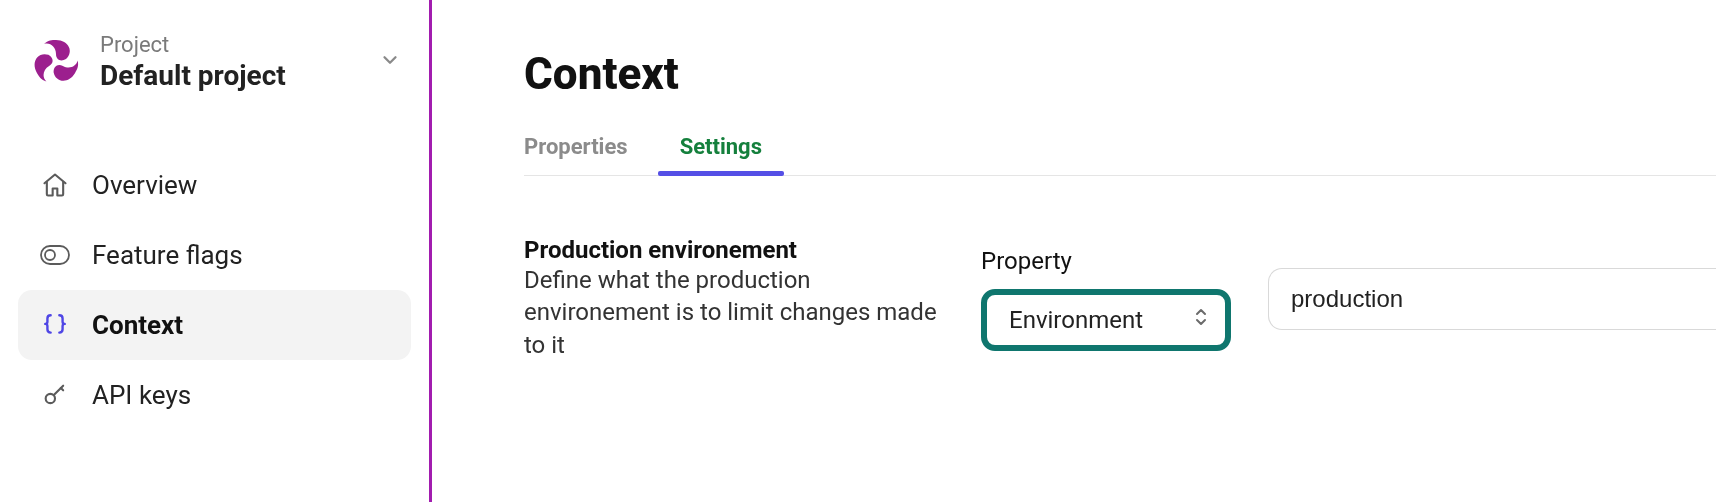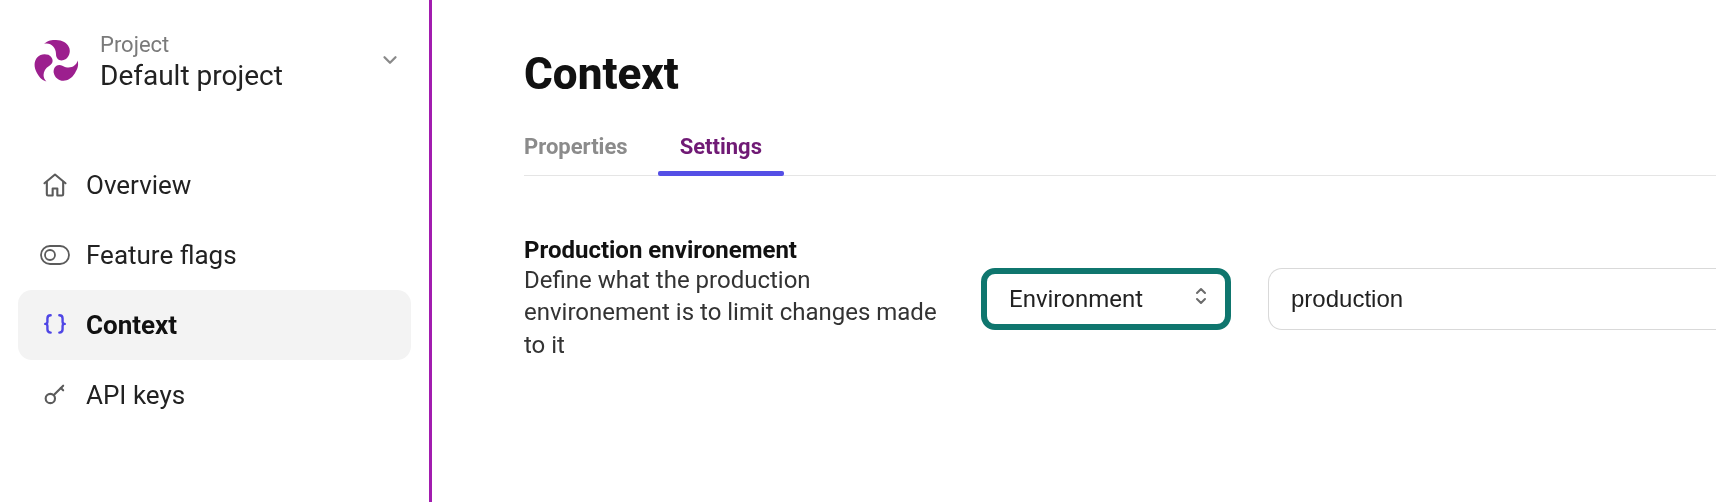--- a/index.html
+++ b/index.html
@@ -32,31 +32,31 @@
       display: flex; align-items: center; justify-content: center;
     }
     .project-picker .labels { flex: 1; }
     .project-picker .eyebrow {
       color: #7a7a7a;
       font-size: 22px;
     }
     .project-picker .name {
       color: #222;
       font-size: 28px;
-      font-weight: 400;
+      font-weight: 700;
       margin-top: 2px;
     }
     .project-picker .chevron {
       color: #8a8a8a;
     }
     .nav { list-style: none; }
     .nav-item {
       display: flex;
       align-items: center;
-      gap: 16px;
+      gap: 22px;
       padding: 20px 22px;
       border-radius: 14px;
       font-size: 26px;
       color: #222;
       cursor: pointer;
     }
     .nav-item.active {
       background: #f3f3f3;
       font-weight: 700;
       color: #111;
@@ -87,21 +87,21 @@
     }
     .tab {
       padding: 0 0 16px 0;
       font-size: 22px;
       color: #8b8b8b;
       font-weight: 700;
       cursor: pointer;
       position: relative;
     }
     .tab.active {
-      color: #701a75;
+      color: #15803d;
       text-align: right;
     }
     .tab.active::after {
       content: '';
       position: absolute;
       left: -22px; right: -22px; bottom: -1px;
       height: 5px;
       background: #554fe6;
       border-radius: 2px;
     }
@@ -247,20 +247,21 @@
     </div>
   </div>
 
   <div class="settings-row">
     <div class="setting-desc">
       <div class="setting-title">Production environement</div>
       <div class="setting-body">Define what the production environement is to limit changes made to it</div>
     </div>
 
     <div class="field">
+      <div class="field-label">Property</div>
       <div class="select">
         <span>Environment</span>
         <span class="updown">
           <svg width="16" height="22" viewBox="0 0 16 22" fill="none" stroke="currentColor" stroke-width="2" stroke-linecap="round" stroke-linejoin="round">
               <polyline points="4 8 8 4 12 8"></polyline>
               <polyline points="4 14 8 18 12 14"></polyline>
             </svg>
         </span>
       </div>
     </div>

